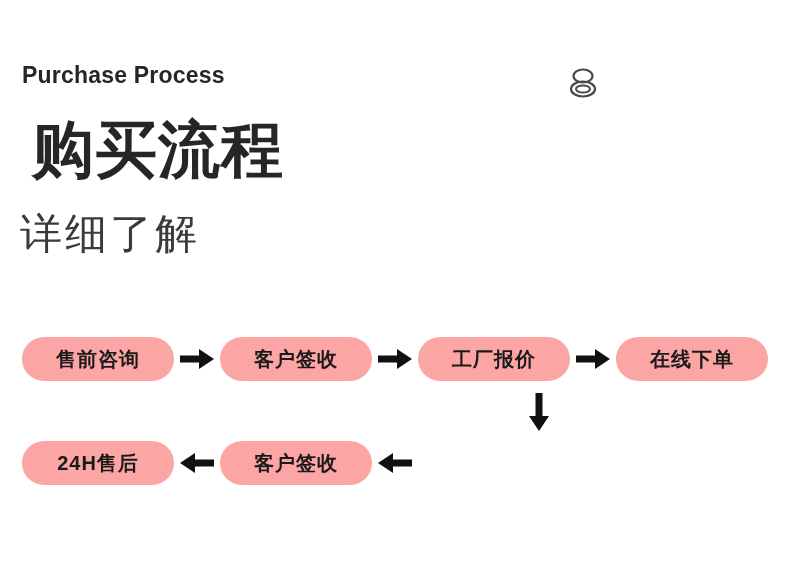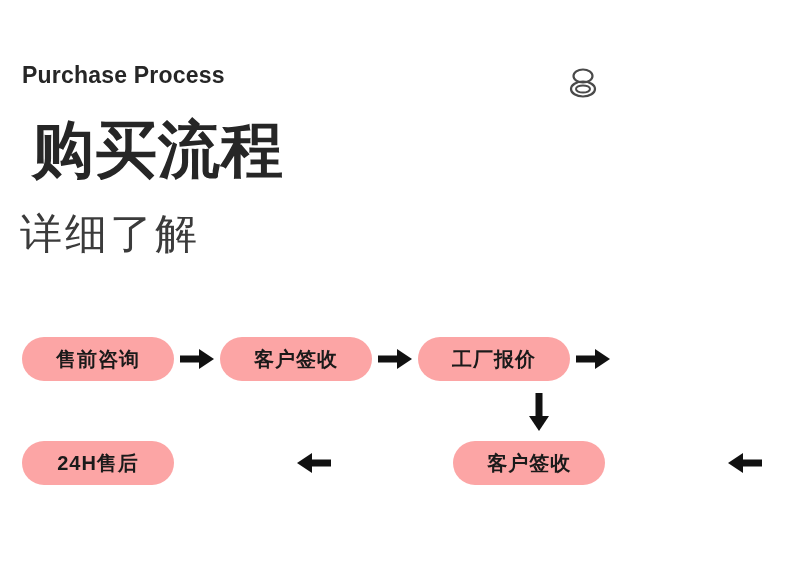--- a/index.html
+++ b/index.html
@@ -84,21 +84,21 @@
   }
   .flow-row {
     display: flex;
     align-items: center;
     height: 46px;
     padding: 0 22px;
     box-sizing: border-box;
   }
   .flow-row.row-1 { justify-content: flex-start; }
   .flow-row.row-2 {
-    justify-content: space-between;
+    justify-content: flex-start;
     margin-top: 58px;
   }
   .chip {
     background: #fca5a5;
     border-radius: 24px;
     height: 44px;
     min-width: 152px;
     display: flex;
     align-items: center;
     justify-content: center;
@@ -176,20 +176,21 @@
 
       <div class="chip">工厂报价</div>
 
       <div class="arrow">
         <svg width="34" height="22" viewBox="0 0 34 22" aria-hidden="true">
           <rect x="0" y="7.5" width="22" height="7" fill="#111111"></rect>
           <polygon points="19,1 34,11 19,21" fill="#111111"></polygon>
         </svg>
       </div>
 
+      <div class="chip">在线下单</div>
     </div>
 
     <div class="flow-row row-2">
       <div class="chip">24H售后</div>
 
       <div class="arrow">
         <svg width="34" height="22" viewBox="0 0 34 22" aria-hidden="true">
           <rect x="12" y="7.5" width="22" height="7" fill="#111111"></rect>
           <polygon points="15,1 0,11 15,21" fill="#111111"></polygon>
         </svg>

